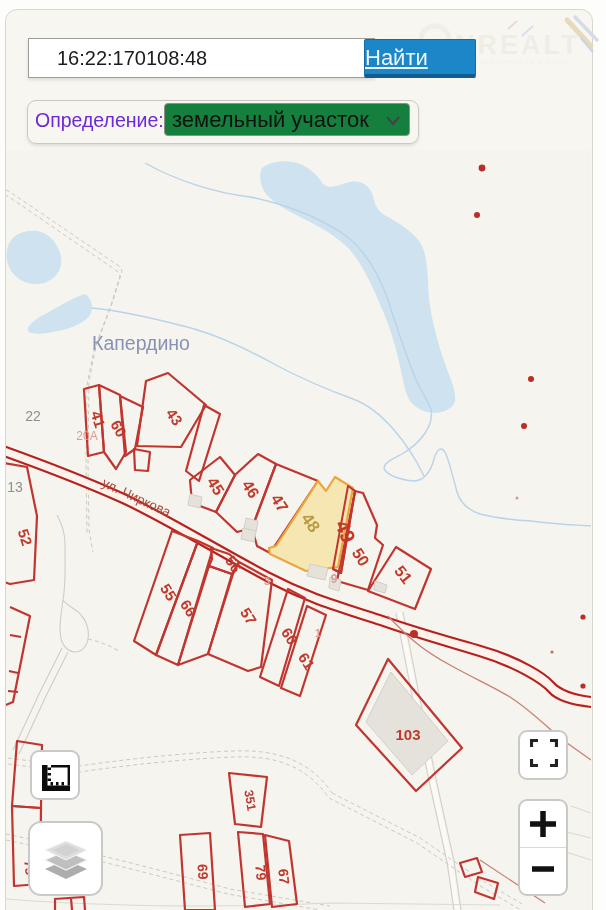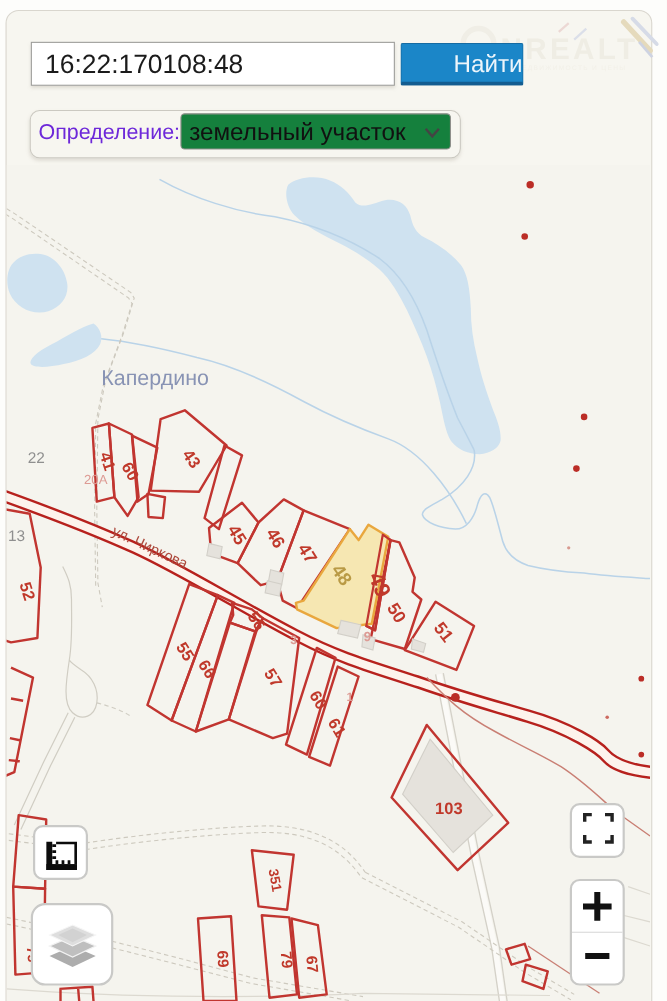--- a/index.html
+++ b/index.html
@@ -17,23 +17,23 @@
 <text x="50" y="40" font-family="Liberation Sans,sans-serif" font-size="27" font-weight="bold" fill="#efede4" letter-spacing="3">NREALT</text>
 <text x="64" y="50" font-family="Liberation Sans,sans-serif" font-size="6" fill="#f2f0e8" letter-spacing="1.2">НЕДВИЖИМОСТЬ И ЦЕНЫ</text>
 <path d="M103 15 L112 7" stroke="#ecd8d4" stroke-width="2" fill="none"></path>
 <path d="M117 22 L128 12" stroke="#dbdfe9" stroke-width="2" fill="none"></path>
 <path d="M162 6 L186 32" stroke="#e5dabc" stroke-width="5" fill="none" stroke-linecap="round"></path>
 <path d="M170 3 L192 26" stroke="#d6dbe7" stroke-width="3.5" fill="none" stroke-linecap="round"></path>
 <path d="M176 24 L188 38" stroke="#ced3e2" stroke-width="2.5" fill="none"></path>
 </svg>
 </div>
 
-<div class="abs" style="left:28px;top:38px;width:317px;height:38px;background:#ffffff;border:1px solid #9d9d99;box-shadow:0 2px 3px rgba(175,170,155,0.35);font-size:24px;color:#1b1b1b;line-height:39px;padding-left:12px;">16:22:170108:48</div>
-
-<div class="abs" style="left:364px;top:39px;width:110px;height:34px;background:#1b86c8;border:1px solid #166ba2;border-bottom:4px solid #135c90;border-radius:2px;color:#ecf5fb;font-size:22px;text-align:right;line-height:35px;">Найти</div>
+<div class="abs" style="left:28px;top:38px;width:317px;height:38px;background:#ffffff;border:1px solid #9d9d99;box-shadow:0 2px 3px rgba(175,170,155,0.35);font-size:20px;color:#1b1b1b;line-height:39px;padding-left:28px;">16:22:170108:48</div>
+
+<div class="abs" style="left:364px;top:39px;width:110px;height:34px;background:#1b86c8;border:1px solid #166ba2;border-bottom:4px solid #135c90;border-radius:2px;color:#ecf5fb;font-size:22px;text-align:left;line-height:35px;text-decoration:underline;">Найти</div>
 
 <div class="abs" style="left:27px;top:100px;width:390px;height:42px;border:1px solid #cbc9c1;border-radius:9px;box-shadow:0 2px 3px rgba(175,170,155,0.3);"></div>
 
 <div class="abs" style="left:35px;top:109px;font-size:19.5px;color:#6d28d9;">Определение:</div>
 
 <div class="abs" style="left:164px;top:103px;width:237px;height:31px;background:#15803d;border:1px solid #8f8f8b;border-radius:4px;font-size:22px;color:#111;line-height:31px;padding-left:7px;">земельный участок
 <svg class="abs" style="right:8px;top:11px" width="16" height="11" viewBox="0 0 16 11">
       <path d="M2 2 L8 9 L14 2" fill="none" stroke="#444" stroke-width="2.2"></path>
     </svg>
 </div>

